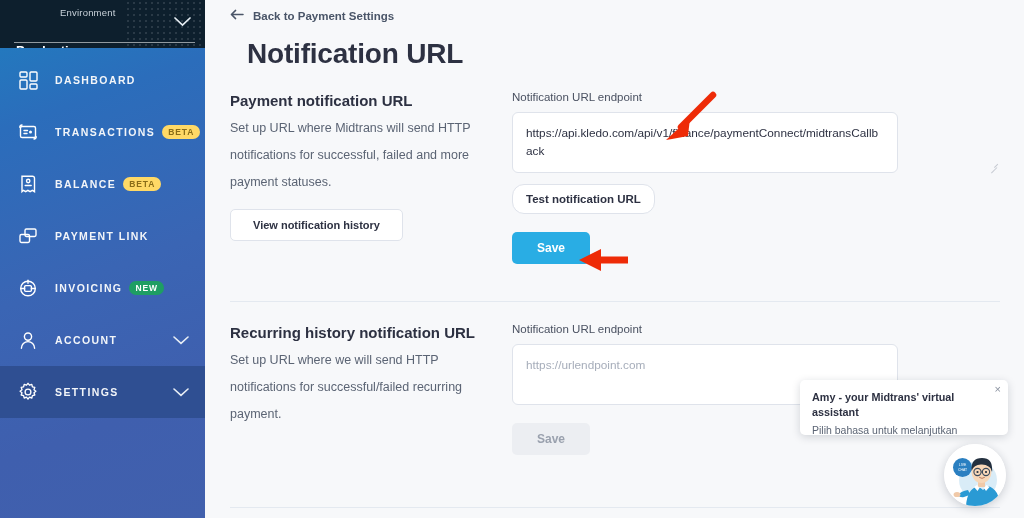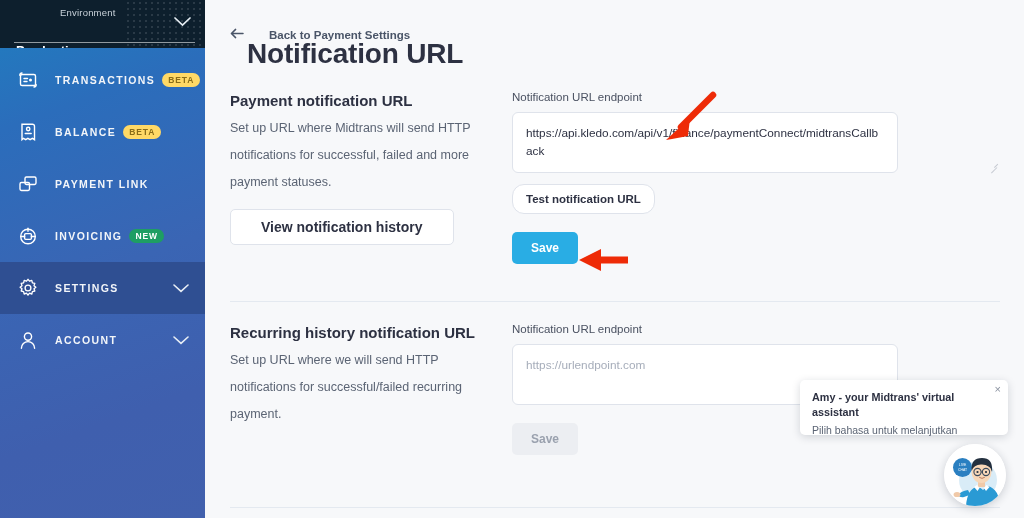--- a/index.html
+++ b/index.html
@@ -86,22 +86,22 @@
 
   
   .main {
     flex: 1 1 auto;
     position: relative;
     background: #f7f8fa;
     height: 518px;
     overflow: hidden;
   }
   .back-link {
-    display: flex; align-items: center; gap: 25px;
-    position: absolute; left: 25px; top: 28px;
+    display: flex; align-items: center; gap: 9px;
+    position: absolute; left: 25px; top: 9px;
     font-size: 11.5px; font-weight: bold; color: #4a5568;
     cursor: pointer;
   }
   .page-title {
     position: absolute; left: 42px; top: 38px;
     font-size: 28px; font-weight: bold; color: #2d3142;
     letter-spacing: -0.2px;
   }
 
   .section { position: absolute; left: 25px; right: 24px; }
@@ -118,22 +118,22 @@
   }
   .sec-desc {
     font-size: 12.5px; color: #5b6474; line-height: 27px;
   }
   .btn-outline {
     display: inline-block;
     margin-top: 13px;
     background: #ffffff;
     border: 1px solid #dfe3eb;
     border-radius: 5px;
-    padding: 9px 30px;
-    font-size: 14px; font-weight: bold; color: #2d3142;
+    padding: 9px 22px;
+    font-size: 11px; font-weight: bold; color: #2d3142;
     cursor: pointer;
     font-family: "Liberation Sans", sans-serif;
   }
 
   .field-label {
     font-size: 11.5px; color: #4a5161; margin-bottom: 7px; line-height: 15px;
   }
   .ta-wrap { position: relative; }
   textarea.url-input {
     display: block;
@@ -171,21 +171,21 @@
     cursor: pointer;
     font-family: "Liberation Sans", sans-serif;
   }
   .btn-save {
     display: inline-block;
     margin-top: 18px;
     background: #29ade4;
     border: none;
     border-radius: 5px;
     padding: 9px 12px;
-    width: 66px;
+    width: 78px;
     font-size: 12px; font-weight: bold; color: #ffffff;
     cursor: pointer;
     font-family: "Liberation Sans", sans-serif;
   }
   .btn-save.disabled {
     background: #eceef2; color: #9aa1ae; cursor: default;
   }
 
   .divider {
     position: absolute; left: 25px; right: 24px;
@@ -237,20 +237,31 @@
       <span class="env-chevron">
         <svg width="17" height="10" viewBox="0 0 17 10">
             <path d="M1 1 L8.5 8 L16 1" stroke="currentColor" stroke-width="1.7" fill="none" stroke-linecap="round"></path>
           </svg>
       </span>
       <div class="env-rule"></div>
     </div>
 
     <nav class="nav">
 
+      <div class="nav-item">
+        <span class="nav-icon">
+          <svg width="19" height="19" viewBox="0 0 19 19" fill="none" stroke="currentColor" stroke-width="1.4">
+            <rect x="1" y="1" width="7" height="5" rx="1"></rect>
+              <rect x="11" y="1" width="7" height="9" rx="1"></rect>
+            <rect x="1" y="9" width="7" height="9" rx="1"></rect>
+              <rect x="11" y="13" width="7" height="5" rx="1"></rect>
+          </svg>
+        </span>
+        <span class="nav-label">DASHBOARD</span>
+      </div>
 
       <div class="nav-item">
         <span class="nav-icon">
           <svg width="20" height="18" viewBox="0 0 20 18" fill="none" stroke="currentColor" stroke-width="1.4">
             <rect x="2.5" y="3.5" width="15" height="11" rx="1.6"></rect>
             <circle cx="12.5" cy="9" r="1.5" fill="currentColor" stroke="none"></circle>
             <path d="M6 7.5 h3.5 M6 10.5 h3" stroke-linecap="round"></path>
             <path d="M4 2 q-2.2 .3 -2.2 2.3" stroke-linecap="round"></path>
             <path d="M16 16 q2.2 -.3 2.2 -2.3" stroke-linecap="round"></path>
           </svg>
@@ -287,43 +298,43 @@
             <circle cx="10" cy="10.5" r="7.3"></circle>
             <path d="M10 2.2 v3" stroke-linecap="round"></path>
             <rect x="6.6" y="7.6" width="6.8" height="5.8" rx="1.1"></rect>
             <path d="M3 10.5 h3.6 M13.4 10.5 h3.6" stroke-linecap="round"></path>
           </svg>
         </span>
         <span class="nav-label">INVOICING</span>
         <span class="badge badge-new">NEW</span>
       </div>
 
-      <div class="nav-item active">
-        <span class="nav-icon">
-          <svg width="20" height="20" viewBox="0 0 20 20" fill="none" stroke="currentColor" stroke-width="1.35">
-            <circle cx="10" cy="10" r="2.9"></circle>
-            <path d="M10 1.3 l1.5 1.9 2.3-.8 .6 2.4 2.4 .6 -.8 2.3 1.9 1.5 -1.9 1.5 .8 2.3 -2.4 .6 -.6 2.4 -2.3-.8 -1.5 1.9 -1.5-1.9 -2.3 .8 -.6-2.4 -2.4-.6 .8-2.3 -1.9-1.5 1.9-1.5 -.8-2.3 2.4-.6 .6-2.4 2.3 .8 z" stroke-linejoin="round"></path>
-          </svg>
-        </span>
-        <span class="nav-label">SETTINGS</span>
+      <div class="nav-item">
+        <span class="nav-icon">
+          <svg width="18" height="19" viewBox="0 0 18 19" fill="none" stroke="currentColor" stroke-width="1.4">
+            <circle cx="9" cy="5.6" r="3.6"></circle>
+            <path d="M2.4 17.2 a6.6 6.6 0 0 1 13.2 0" stroke-linecap="round"></path>
+          </svg>
+        </span>
+        <span class="nav-label">ACCOUNT</span>
         <span class="nav-chevron">
           <svg width="16" height="9" viewBox="0 0 16 9">
               <path d="M1 1 L8 7.3 L15 1" stroke="currentColor" stroke-width="1.6" fill="none" stroke-linecap="round"></path>
             </svg>
         </span>
       </div>
 
-      <div class="nav-item">
-        <span class="nav-icon">
-          <svg width="18" height="19" viewBox="0 0 18 19" fill="none" stroke="currentColor" stroke-width="1.4">
-            <circle cx="9" cy="5.6" r="3.6"></circle>
-            <path d="M2.4 17.2 a6.6 6.6 0 0 1 13.2 0" stroke-linecap="round"></path>
-          </svg>
-        </span>
-        <span class="nav-label">ACCOUNT</span>
+      <div class="nav-item active">
+        <span class="nav-icon">
+          <svg width="20" height="20" viewBox="0 0 20 20" fill="none" stroke="currentColor" stroke-width="1.35">
+            <circle cx="10" cy="10" r="2.9"></circle>
+            <path d="M10 1.3 l1.5 1.9 2.3-.8 .6 2.4 2.4 .6 -.8 2.3 1.9 1.5 -1.9 1.5 .8 2.3 -2.4 .6 -.6 2.4 -2.3-.8 -1.5 1.9 -1.5-1.9 -2.3 .8 -.6-2.4 -2.4-.6 .8-2.3 -1.9-1.5 1.9-1.5 -.8-2.3 2.4-.6 .6-2.4 2.3 .8 z" stroke-linejoin="round"></path>
+          </svg>
+        </span>
+        <span class="nav-label">SETTINGS</span>
         <span class="nav-chevron">
           <svg width="16" height="9" viewBox="0 0 16 9">
               <path d="M1 1 L8 7.3 L15 1" stroke="currentColor" stroke-width="1.6" fill="none" stroke-linecap="round"></path>
             </svg>
         </span>
       </div>
 
     </nav>
   </aside>
 

